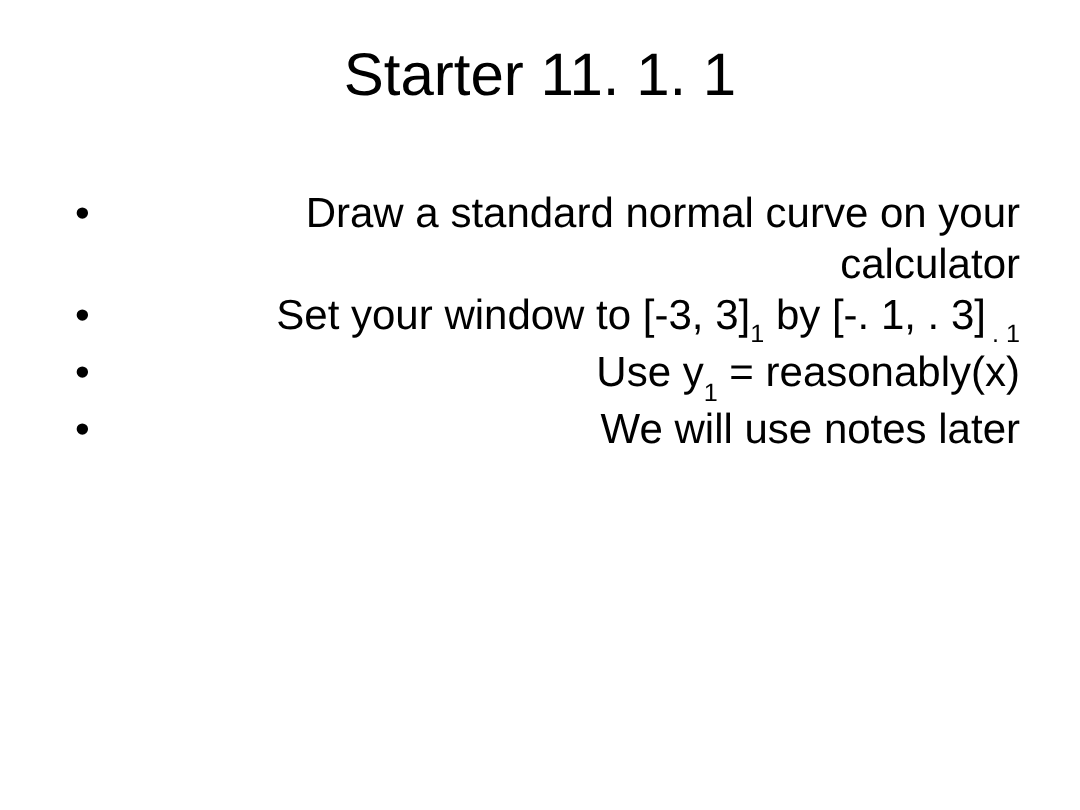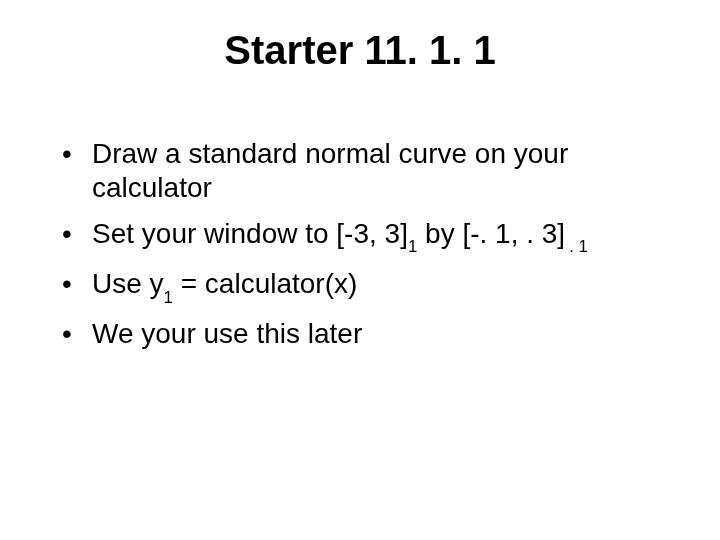--- a/index.html
+++ b/index.html
@@ -16,33 +16,34 @@
     height: 540px;
     box-sizing: border-box;
     padding: 28px 40px 40px 40px;
     display: flex;
     flex-direction: column;
   }
   .title {
     font-size: 40px;
     text-align: center;
     margin: 0 0 52px 0;
-    font-weight: bold;
+    font-weight: normal;
   }
   ul.bullets {
     list-style: none;
     padding: 0;
     margin: 0;
   }
   ul.bullets > li {
     position: relative;
     padding-left: 40px;
     font-size: 28px;
     line-height: 1.22;
-    margin: 12px;
+    margin: 0;
+    text-align: right;
   }
   ul.bullets > li::before {
     content: "•";
     position: absolute;
     left: 10px;
     top: 0;
     font-size: 28px;
   }
   .sub {
     font-size: 0.6em;
@@ -64,19 +65,19 @@
 <div class="slide">
   <h1 class="title">Starter 11. 1. 1</h1>
   <ul class="bullets">
     <li>
       <span>Draw a standard normal curve on your calculator</span>
     </li>
     <li>
       <span>Set your window to [-3, 3]</span><span class="sub">1</span><span> by [-. 1, . 3]</span><span class="subsp">. 1</span>
     </li>
     <li>
-      <span>Use y</span><span class="sub">1</span><span> = calculator(x)</span>
+      <span>Use y</span><span class="sub">1</span><span> = reasonably(x)</span>
     </li>
     <li>
-      <span>We your use this later</span>
+      <span>We will use notes later</span>
     </li>
   </ul>
 </div>
 
 </body></html>

